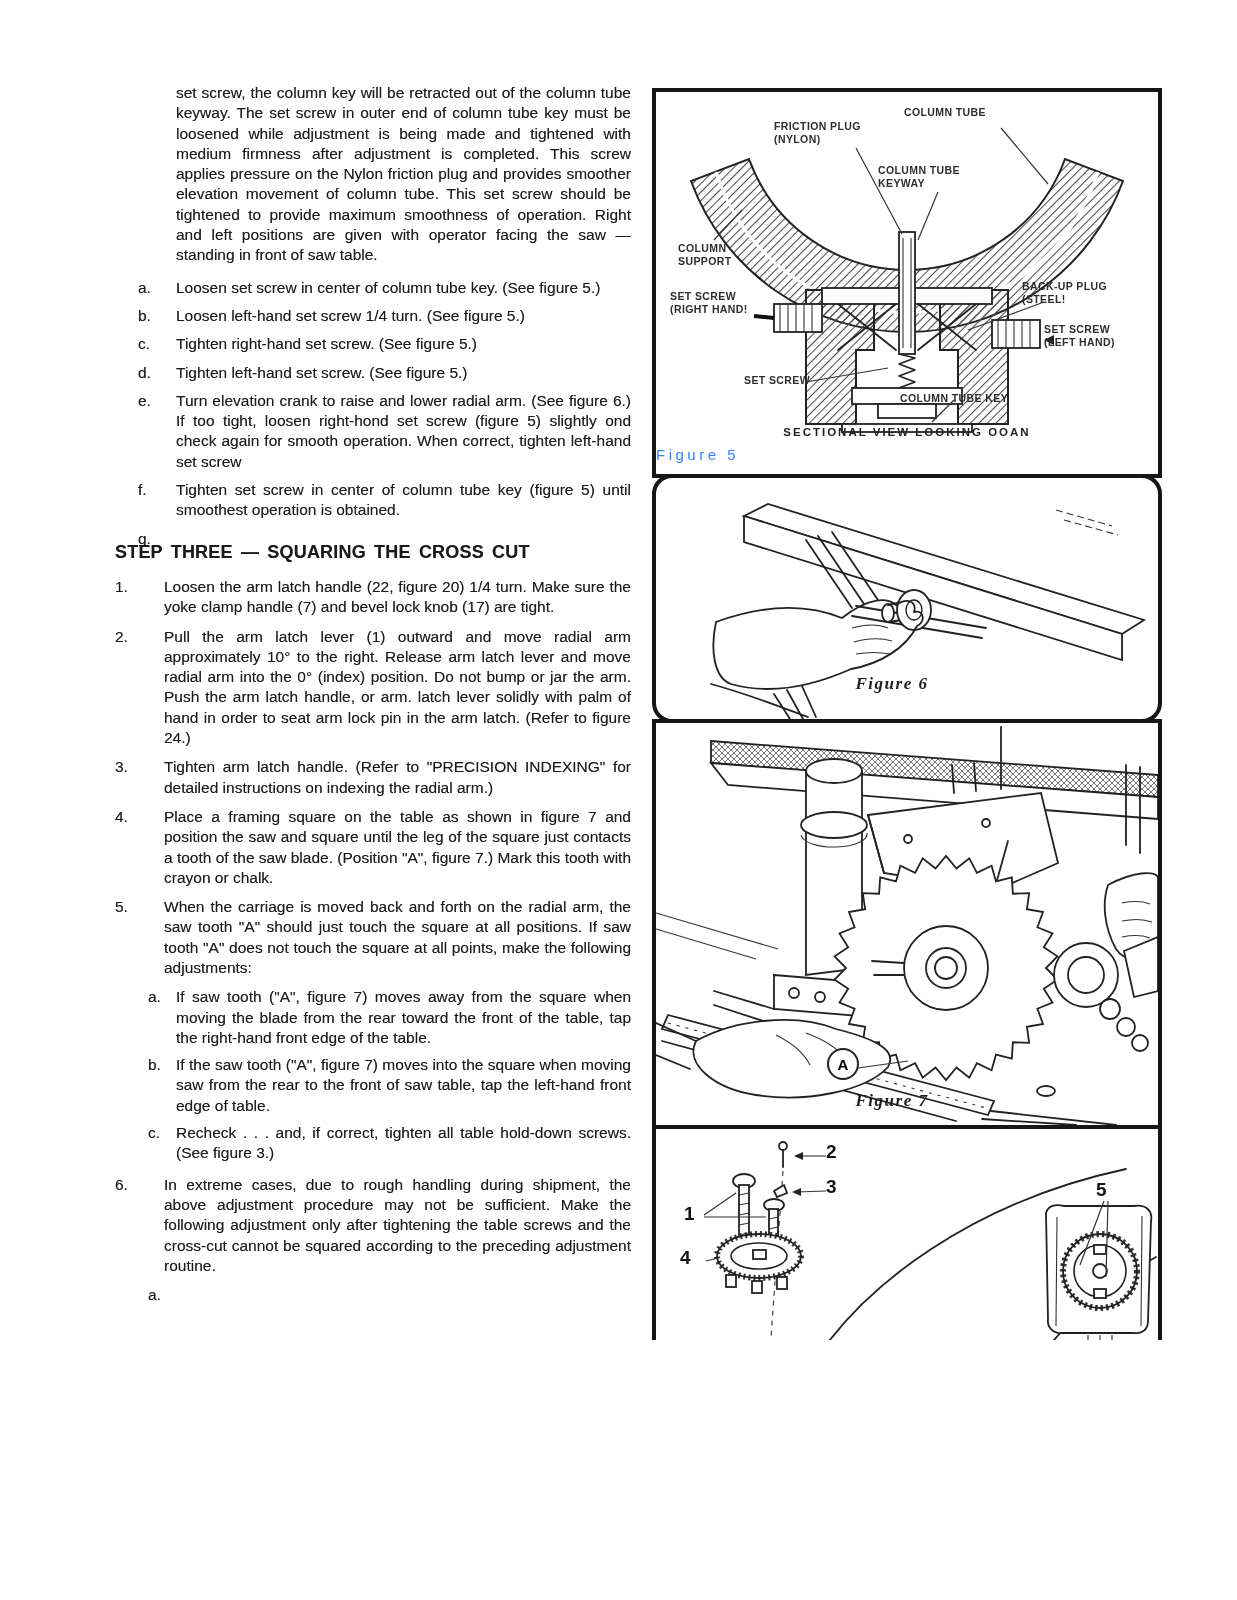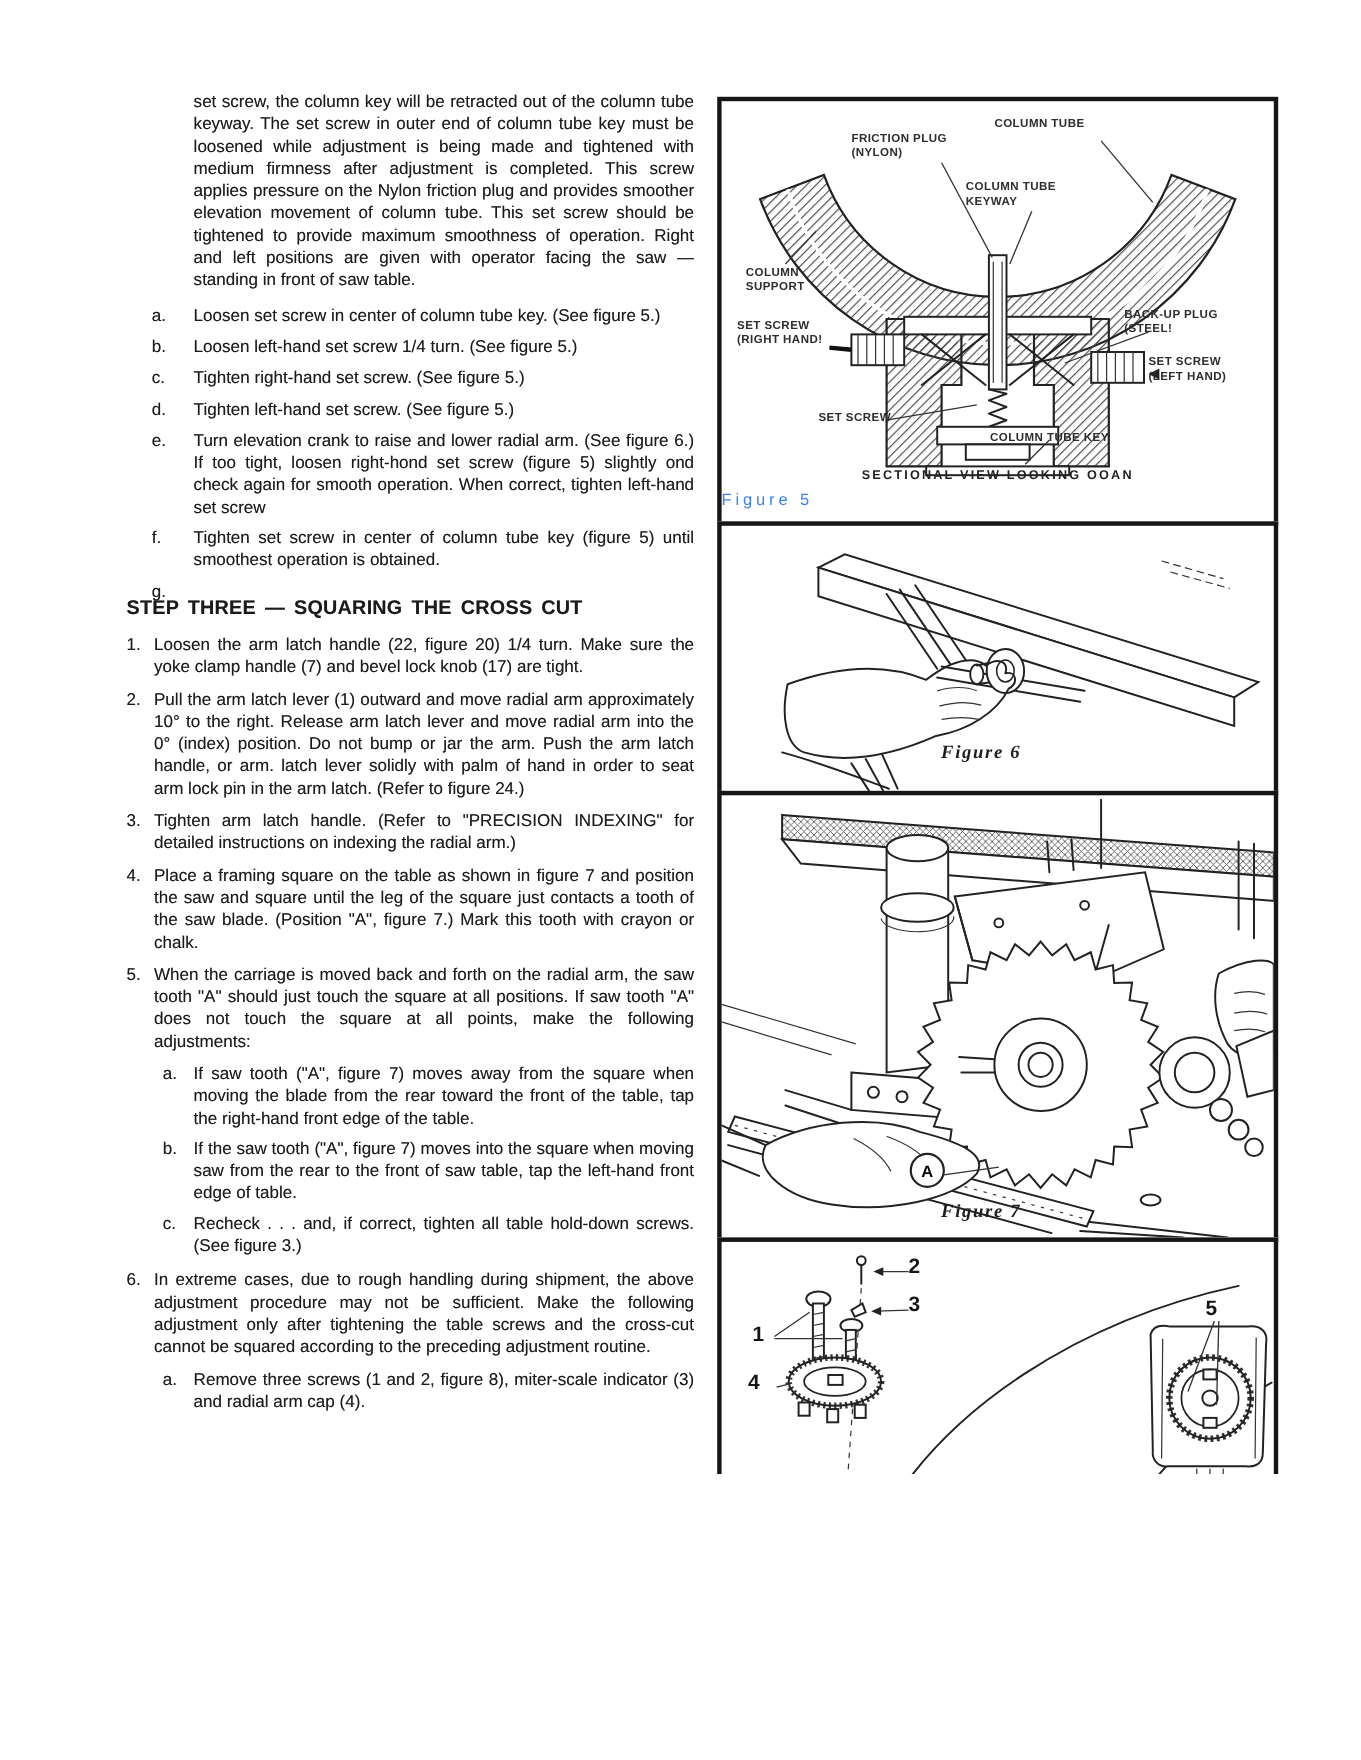--- a/index.html
+++ b/index.html
@@ -7,32 +7,32 @@
         font-family:"Liberation Sans",sans-serif;color:#1b1b1b;}
   
   .leftcol{position:absolute;left:115px;top:83px;width:516px;
            font-size:15.5px;line-height:20.3px;text-shadow:0 0 .4px rgba(0,0,0,.45);}
   .intro{margin:0 0 12px 61px;text-align:justify;}
   .li{position:relative;padding-left:61px;margin:0 0 8px 0;}
   .li .lbl{position:absolute;left:23px;top:0;}
   .li .txt{display:block;text-align:justify;}
   .num{position:relative;padding-left:25px;margin:0 0 9px 0;}
   .num .lbl{position:absolute;left:0;top:0;}
-  .num .txt{display:block;text-align:justify;}
+  .num .txt{display:block;text-align:justify;margin-left:24px;}
   .sub{position:relative;padding-left:61px;margin:7px 0 7px 0;}
   .sub .lbl{position:absolute;left:33px;top:0;}
   .sub .txt{display:block;text-align:justify;}
   .heading{margin:21px 0 15px 0;font-weight:700;font-size:18px;letter-spacing:.2px;word-spacing:3px;}
   .pagenum{position:absolute;left:612px;top:1532px;font-weight:700;font-size:17px;}
   
   .figcol{position:absolute;left:652px;top:88px;width:510px;}
   .figbox{position:relative;border:4px solid #161616;background:#fff;box-sizing:border-box;}
   .figbox + .figbox{margin-top:-4px;}
   #figbox5{height:390px;}
-  #figbox6{height:249px;}
+  #figbox6{height:249px;border-radius:20px;}
   #figbox7{height:410px;}
   #figbox8{height:398px;}
   .figbox svg{position:absolute;left:0;top:0;}
   .fig-label{position:absolute;font:600 10.5px/12.5px "Liberation Sans",sans-serif;
              letter-spacing:.4px;color:#2d2d2d;text-align:left;white-space:pre-line;}
   .fig5-subcaption{position:absolute;left:0;right:0;text-align:center;
                    font:700 11.5px "Liberation Sans",sans-serif;letter-spacing:2px;color:#222;}
   .fig5-caption{position:absolute;left:0;right:0;
                 font:400 15px "Liberation Sans",sans-serif;letter-spacing:3.5px;color:#3b82f6;}
   .ital-caption{position:absolute;text-align:center;
@@ -114,21 +114,20 @@
     <div class="sub">
       <span class="lbl">c.</span>
       <span class="txt">Recheck . . . and, if correct, tighten all table hold-down screws. (See figure 3.)</span>
     </div>
     <div class="num" style="margin-top:11px">
       <span class="lbl">6.</span>
       <span class="txt">In extreme cases, due to rough handling during shipment, the above adjustment procedure may not be sufficient. Make the following adjustment only after tightening the table screws and the cross-cut cannot be squared according to the preceding adjustment routine.</span>
     </div>
     <div class="sub">
       <span class="lbl">a.</span>
-      <span class="txt">Remove three screws (1 and 2, figure 8), miter-scale indicator (3) and radial arm cap (4).</span>
     </div>
   </div>
 
   <div class="figcol">
 
     <div class="figbox" id="figbox5">
       <svg width="502" height="382" viewBox="0 0 502 382">
         <defs>
           <pattern id="h5" width="6" height="6" patternUnits="userSpaceOnUse" patternTransform="rotate(45)">
             <line x1="0" y1="0" x2="0" y2="6" stroke="#4a4a4a" stroke-width="2.1"></line>

